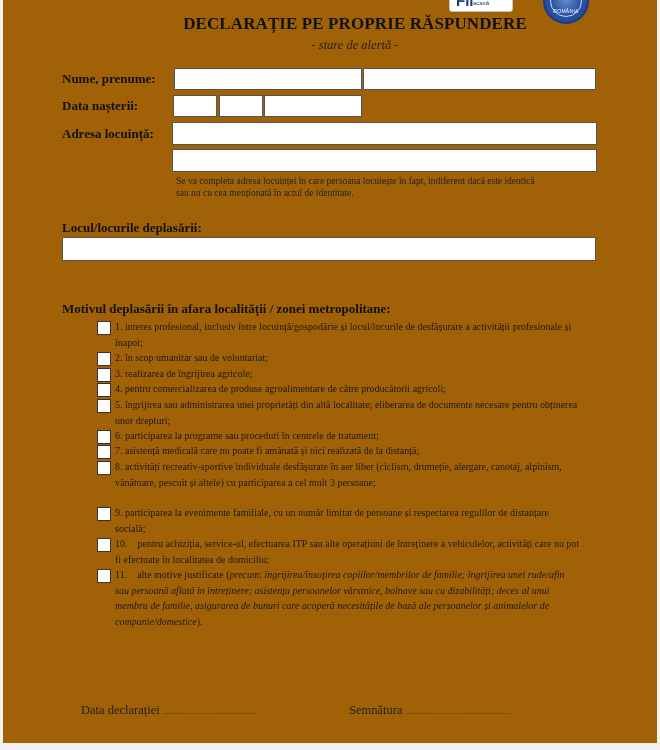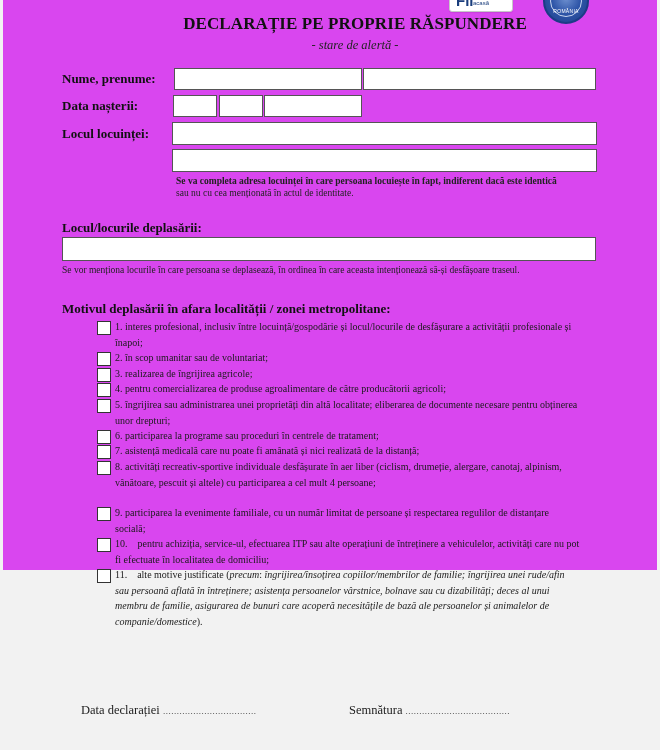--- a/index.html
+++ b/index.html
@@ -4,22 +4,22 @@
 <style>
   html, body { margin: 0; padding: 0; }
   body {
     width: 660px; height: 750px; overflow: hidden;
     background: #f2f2f2;
     font-family: "Liberation Serif", "DejaVu Serif", serif;
     color: #1a1a1a;
     position: relative;
   }
   .page {
-    position: absolute; left: 3px; top: 0; width: 654px; height: 570px;
-    background: #d946ef;
+    position: absolute; left: 3px; top: 0; width: 654px; height: 743px;
+    background: #a16207;
   }
   .abs { position: absolute; }
   .title {
     left: 0; width: 654px; top: 14px; text-align: center;
     font-weight: bold; font-size: 17px; letter-spacing: 0.1px; color: #111;
     padding-left: 50px; box-sizing: border-box;
   }
   .subtitle {
     left: 0; width: 654px; top: 38px; text-align: center;
     font-style: italic; font-size: 12.5px; color: #222;
@@ -72,29 +72,28 @@
 
   <div class="abs label" style="left:59px; top:71px;text-align:center;">Nume, prenume:</div>
   <input class="abs box" style="left: 171px; top: 68px; width: 188px; height: 22px;" value="">
   <input class="abs box" style="left: 360px; top: 68px; width: 233px; height: 22px;" value="">
 
   <div class="abs label" style="left:59px; top:98px;">Data nașterii:</div>
   <input class="abs box" style="left: 170px; top: 95px; width: 44px; height: 22px;" value="">
   <input class="abs box" style="left: 216px; top: 95px; width: 44px; height: 22px;" value="">
   <input class="abs box" style="left: 261px; top: 95px; width: 98px; height: 22px;" value="">
 
-  <div class="abs label" style="left:59px; top:126px;">Locul locuinței:</div>
+  <div class="abs label" style="left:59px; top:126px;">Adresa locuință:</div>
   <input class="abs box" style="left: 169px; top: 122px; width: 425px; height: 23px;" value="">
   <input class="abs box" style="left: 169px; top: 149px; width: 425px; height: 23px;" value="">
-  <div class="abs note" style="left:173px; top:175px;font-weight:bold;">Se va completa adresa locuinței în care persoana locuiește în fapt, indiferent dacă este identică</div>
+  <div class="abs note" style="left:173px; top:175px;">Se va completa adresa locuinței în care persoana locuiește în fapt, indiferent dacă este identică</div>
   <div class="abs label" style="left:59px; top:220px;">Locul/locurile deplasării:</div>
 
   <div class="abs note" style="left:173px; top:187px;">sau nu cu cea menționată în actul de identitate.</div>
   <input class="abs box" style="left: 59px; top: 237px; width: 534px; height: 24px;" value="">
-  <div class="abs note" style="left:59px; top:264px;">Se vor menționa locurile în care persoana se deplasează, în ordinea în care aceasta intenționează să-și desfășoare traseul.</div>
 
   <div class="abs label" style="left:59px; top:301px;">Motivul deplasării în afara localității / zonei metropolitane:</div>
 
   <div class="item" style="top:319px;">
     <span class="cb"></span>
     <span>1.</span>
     <span>interes profesional, inclusiv între locuință/gospodărie și locul/locurile de desfășurare a activității profesionale și înapoi;</span>
   </div>
   <div class="item" style="top:350px;">
     <span class="cb"></span>
@@ -122,21 +121,21 @@
     <span>participarea la programe sau proceduri în centrele de tratament;</span>
   </div>
   <div class="item" style="top:443px;">
     <span class="cb"></span>
     <span>7.</span>
     <span>asistență medicală care nu poate fi amânată și nici realizată de la distanță;</span>
   </div>
   <div class="item" style="top:459px;">
     <span class="cb"></span>
     <span>8.</span>
-    <span>activități recreativ-sportive individuale desfășurate în aer liber (ciclism, drumeție, alergare, canotaj, alpinism, vânătoare, pescuit și altele) cu participarea a cel mult 4 persoane;</span>
+    <span>activități recreativ-sportive individuale desfășurate în aer liber (ciclism, drumeție, alergare, canotaj, alpinism, vânătoare, pescuit și altele) cu participarea a cel mult 3 persoane;</span>
   </div>
   <div class="item" style="top:505px;">
     <span class="cb"></span>
     <span>9.</span>
     <span>participarea la evenimente familiale, cu un număr limitat de persoane și respectarea regulilor de distanțare socială;</span>
   </div>
   <div class="item" style="top:536px;">
     <span class="cb"></span>
     <span>10.</span>&nbsp;&nbsp;&nbsp;
     <span>pentru achiziția, service-ul, efectuarea ITP sau alte operațiuni de întreținere a vehiculelor, activități care nu pot fi efectuate în localitatea de domiciliu;</span>

